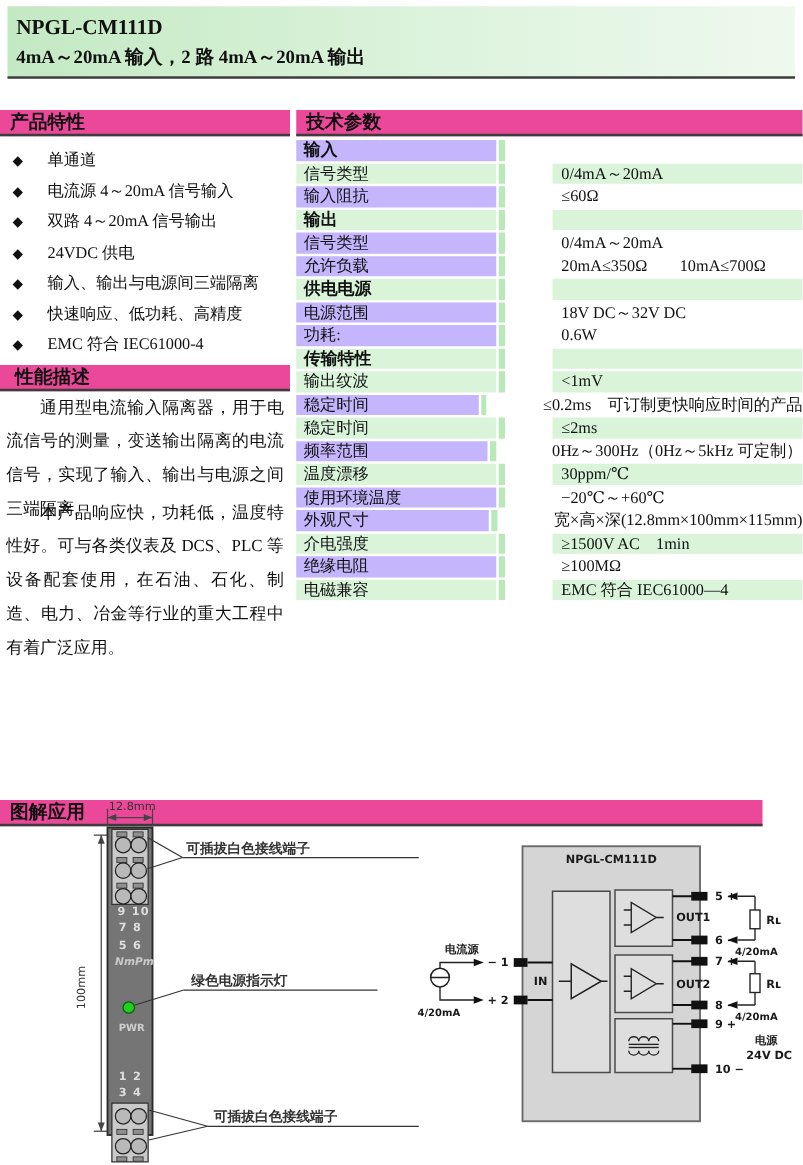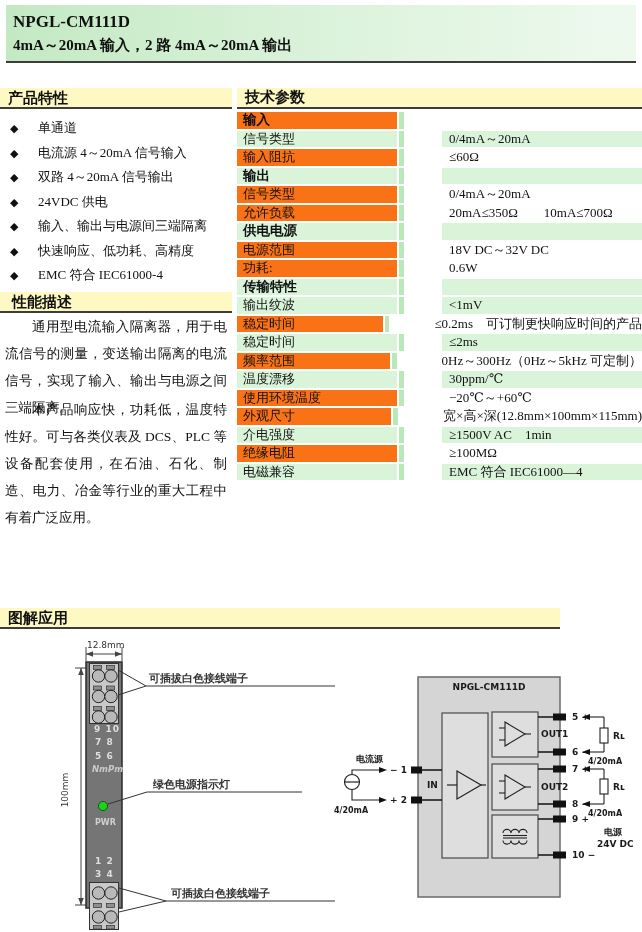--- a/index.html
+++ b/index.html
@@ -11,42 +11,42 @@
   
   .title-block{
     position:absolute;left:6px;top:5px;width:630px;height:56px;
     background:linear-gradient(90deg,#c3e9c3 0%,#ddf3dd 55%,#eef9ee 100%);
     border-bottom:2px solid #3c3c3c;
   }
   .title-block .t1{position:absolute;left:7px;top:7px;font-size:17px;font-weight:bold;}
   .title-block .t2{position:absolute;left:7px;top:31px;font-size:15px;font-weight:bold;}
   
   .bar{
-    position:absolute;height:21px;background:#fef9c3;border-bottom:2px solid #3c3c3c;
+    position:absolute;height:21px;background:#ec4899;border-bottom:2px solid #3c3c3c;
     font-size:15px;font-weight:bold;line-height:21px;padding-left:8px;box-sizing:border-box;
   }
   #bar-features{left:0;top:88px;width:232px;}
   #bar-specs{left:237px;top:88px;width:405px;font-family:Liberation Mono, monospace;}
   #bar-perf{left:0;top:292px;width:232px;padding-left:12px;}
-  #bar-app{left:0;top:608px;width:560px;}
+  #bar-app{left:0;top:640px;width:610px;}
   
   .features{position:absolute;left:0;top:116px;width:232px;}
   .feat{height:24.5px;line-height:24.5px;font-size:13px;white-space:nowrap;}
   .feat .dia{display:inline-block;width:28px;padding-left:10px;font-size:11px;}
   
   .para{
     position:absolute;left:0;width:232px;padding:0 5px;box-sizing:border-box;
     font-size:13.5px;line-height:27px;text-align:justify;text-indent:2em;
   }
   #perf-p1{top:314px;font-family:Liberation Mono, monospace;}
   #perf-p2{top:396px;}
   
   .specs{position:absolute;left:237px;top:112px;width:405px;}
   .srow{display:flex;height:16.5px;line-height:16.5px;margin-bottom:2px;font-size:13px;}
-  .sl{width:160px;padding-left:6px;box-sizing:border-box;background:#f97316;margin-right:2px;white-space:nowrap;}
+  .sl{width:160px;padding-left:6px;box-sizing:border-box;background:#c4b5fd;margin-right:2px;white-space:nowrap;}
   .sd{width:5px;background:#b9e8b9;margin-right:2px;}
   .sv{flex:1;padding-left:7px;background:#ffffff;white-space:nowrap;margin-left:36px;}
   .srow.g .sl,.srow.g .sv{background:#d9f4d9;}
   .srow.sec .sl{font-weight:bold;font-size:13.5px;}
   
   #diagram{position:absolute;left:0;top:635px;}
   text{font-family:"DejaVu Sans","Liberation Sans",sans-serif;}
   .callout{font-size:11px;font-weight:bold;fill:#333;}
   .dimtxt{font-size:9px;fill:#333;}
   .modnum{font-size:9px;font-weight:bold;fill:#dedede;letter-spacing:1px;}

